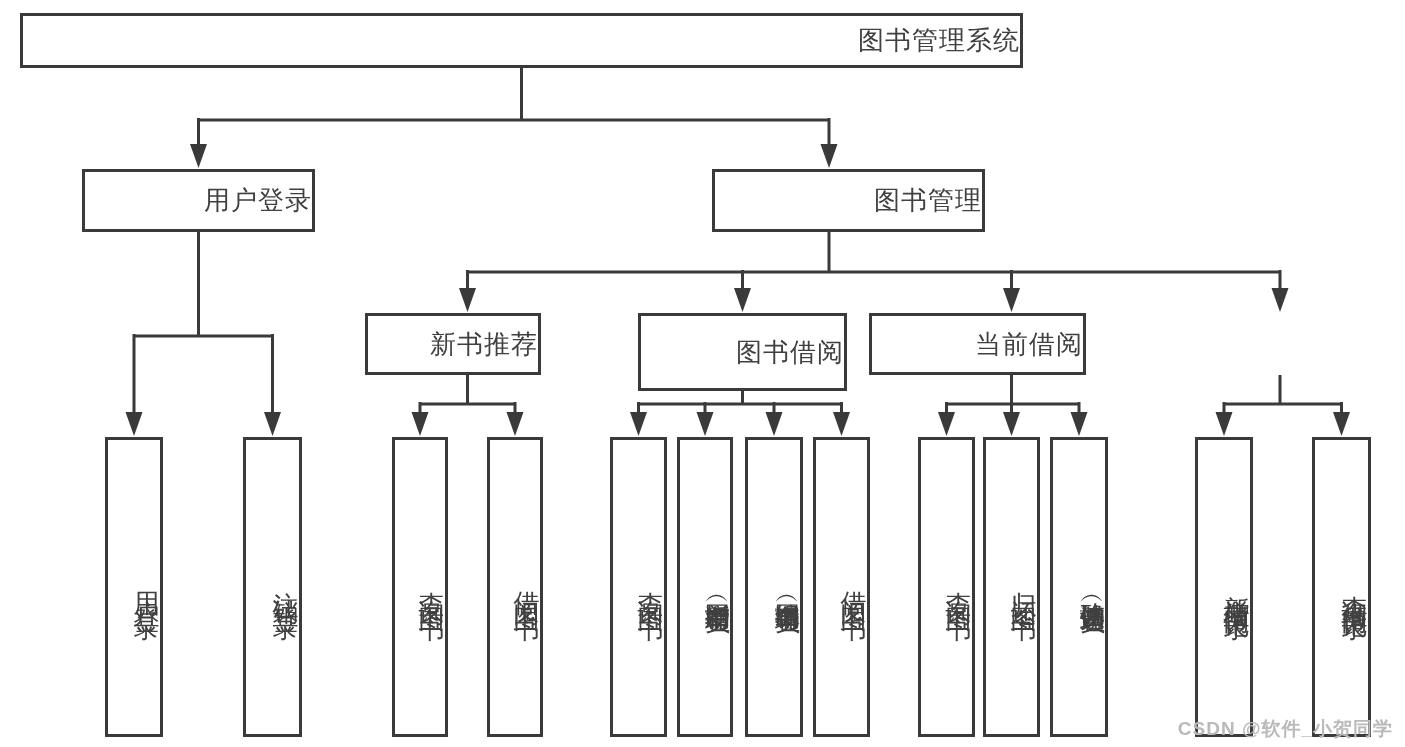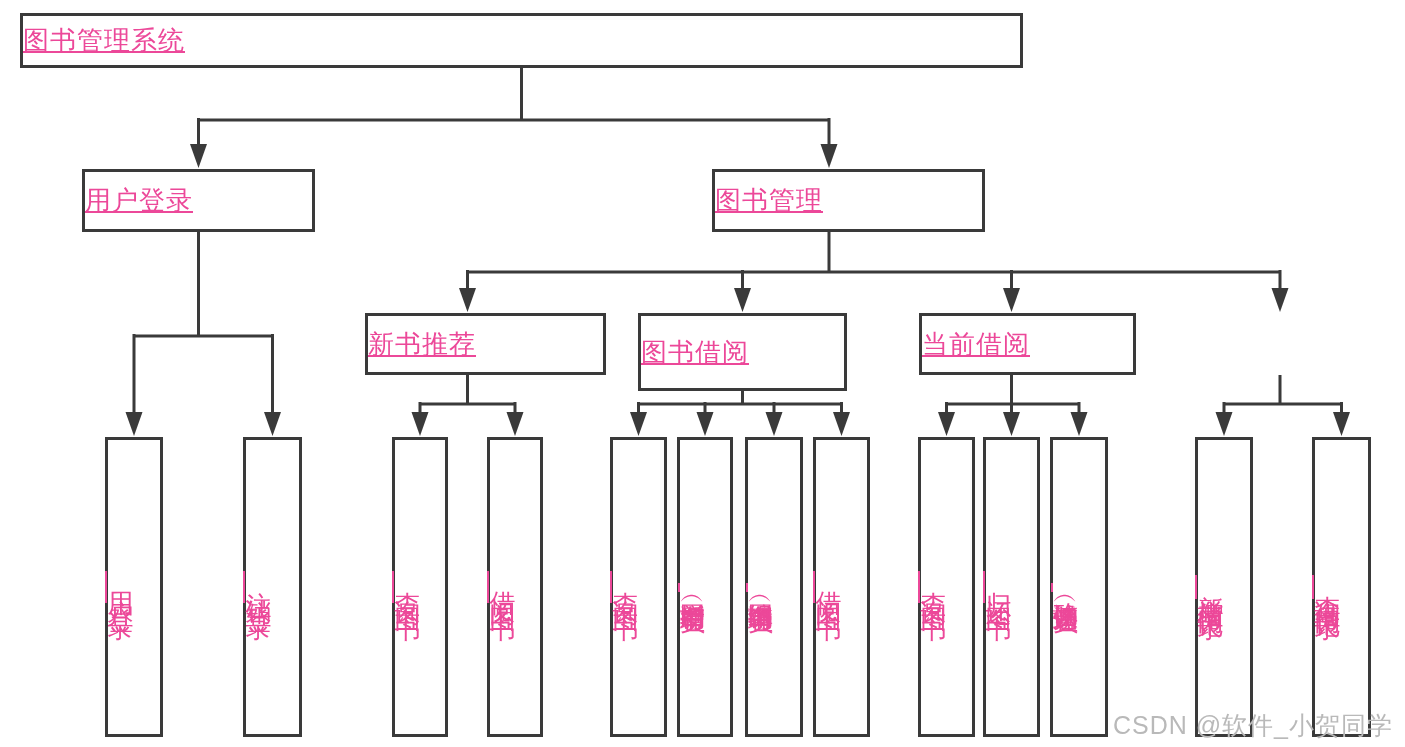--- a/index.html
+++ b/index.html
@@ -21,48 +21,48 @@
     width: 1405px;
     height: 747px;
   }
   .node {
     position: absolute;
     box-sizing: border-box;
     border: 3px solid #3a3a3a;
     background: #ffffff;
     display: flex;
     align-items: center;
-    justify-content: flex-start;
-    color: #ec4899;
+    justify-content: flex-end;
+    color: #404040;
     font-size: 26px;
     letter-spacing: 1px;
     text-align: center;
-    text-decoration: underline;
   }
   .vbox {
     top: 437px;
     height: 300px;
   }
   .vtext {
     writing-mode: vertical-rl;
     text-orientation: mixed;
     white-space: nowrap;
     line-height: 1;
   }
   .sp4 { letter-spacing: 8px; }
   .sp6 { letter-spacing: 4px; }
   .sp9 { letter-spacing: 1px; font-size: 25px; }
   .watermark {
     position: absolute;
     right: 12px;
     bottom: 5px;
-    font-size: 25px;
+    font-size: 19px;
     color: #b9b9b9;
     letter-spacing: 1px;
     white-space: nowrap;
+    font-weight: bold;
   }
 </style>
 </head>
 <body>
 
 <div class="stage">
 
   <svg class="wires" viewBox="0 0 1405 747" fill="none" xmlns="http://www.w3.org/2000/svg">
 
     <g stroke="#3a3a3a" stroke-width="3">
@@ -117,27 +117,27 @@
     <span>图书管理系统</span>
   </div>
 
   <div class="node" style="left:82px;top:169px;width:233px;height:63px">
     <span>用户登录</span>
   </div>
   <div class="node" style="left:712px;top:169px;width:273px;height:63px">
     <span>图书管理</span>
   </div>
 
-  <div class="node" style="left:365px;top:313px;width:241px;height:62px">
+  <div class="node" style="left:365px;top:313px;width:176px;height:62px">
     <span>新书推荐</span>
   </div>
   <div class="node" style="left:638px;top:313px;width:209px;height:78px">
     <span>图书借阅</span>
   </div>
-  <div class="node" style="left:919px;top:313px;width:217px;height:62px">
+  <div class="node" style="left:869px;top:313px;width:217px;height:62px">
     <span>当前借阅</span>
   </div>
 
   <div class="node vbox" style="left:105px;width:58px">
     <span class="vtext sp4">用户登录</span>
   </div>
   <div class="node vbox" style="left:243px;width:59px">
     <span class="vtext sp4">注销登录</span>
   </div>
 

